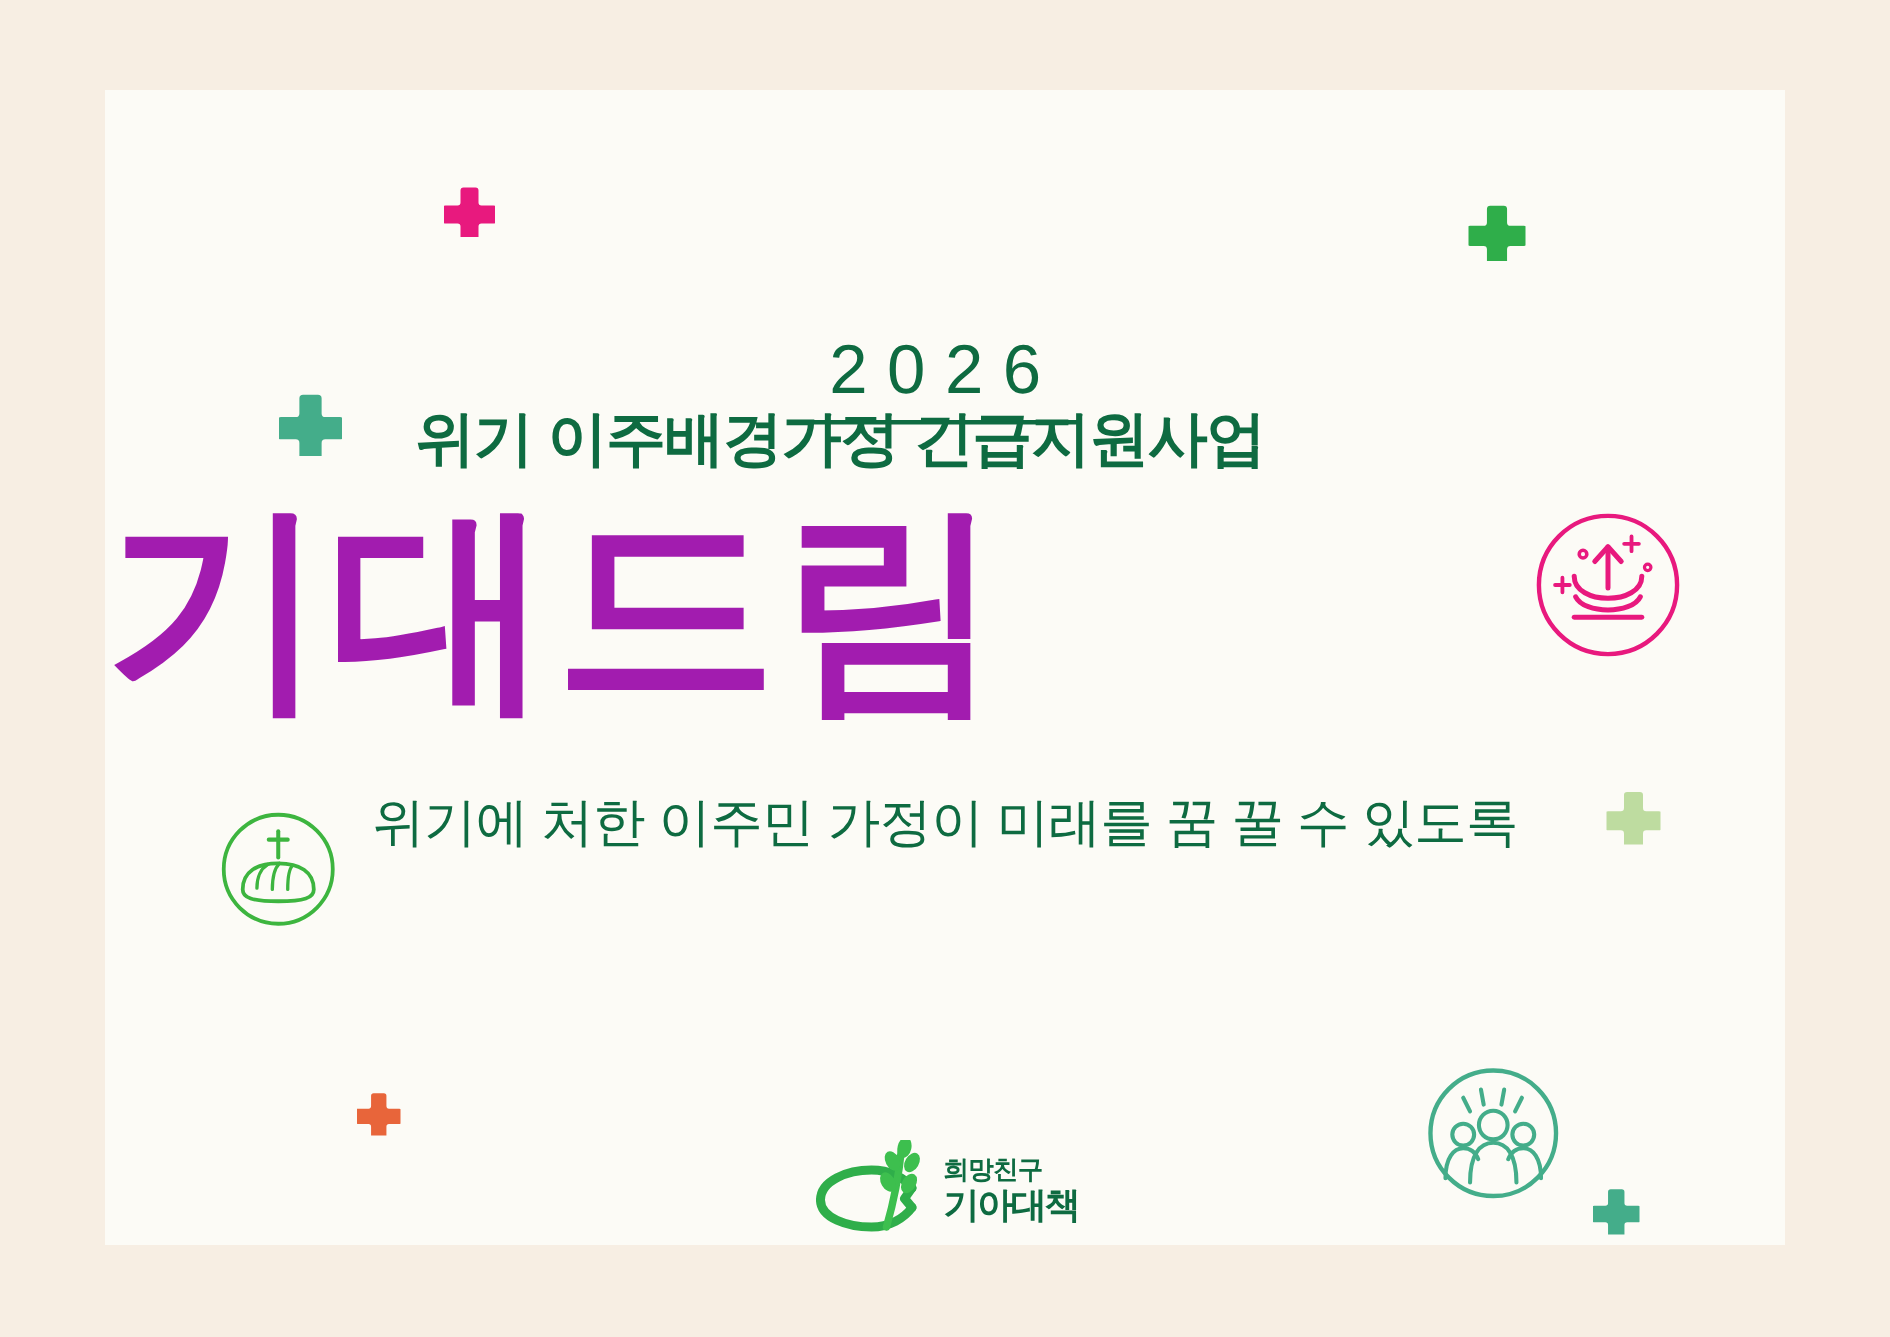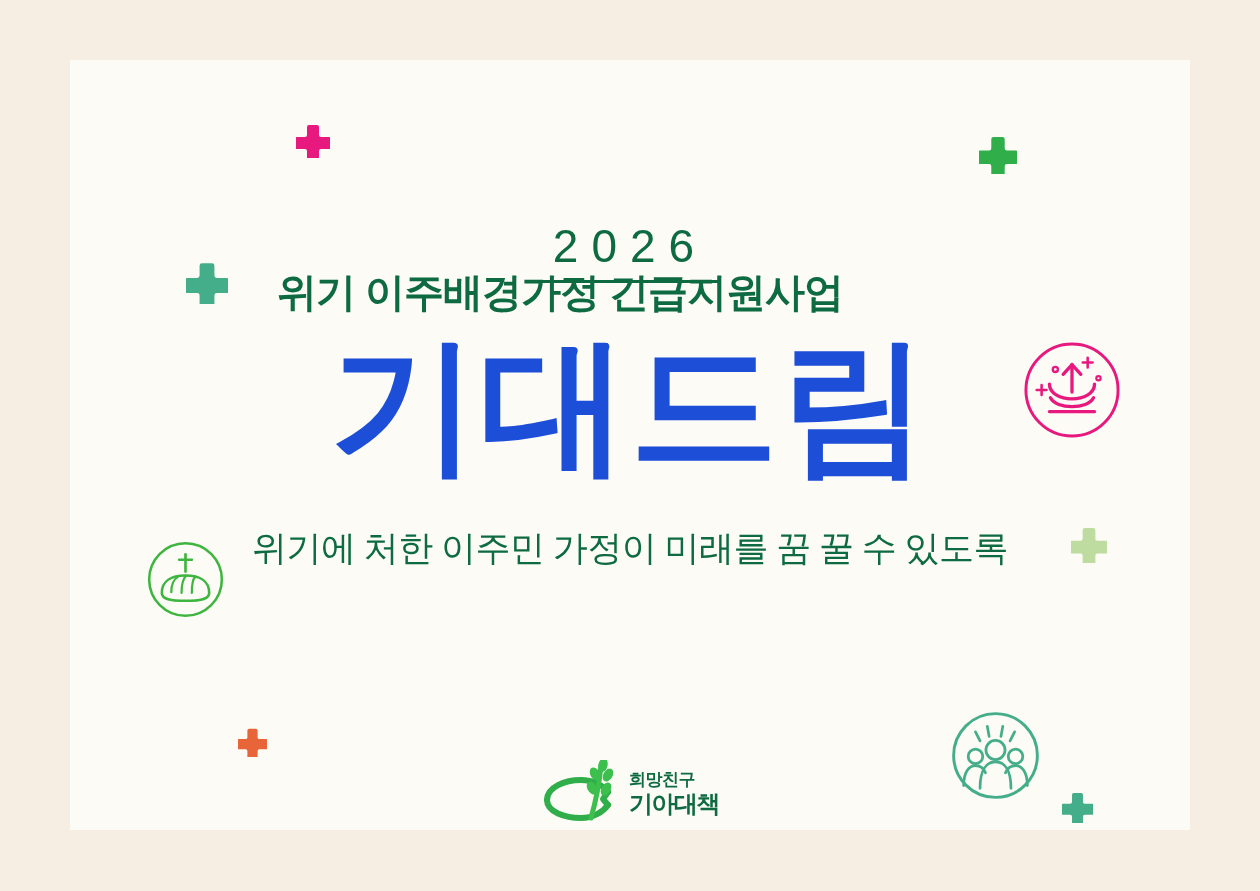--- a/index.html
+++ b/index.html
@@ -68,41 +68,41 @@
     font-weight: 700;
     color: #0E6B41;
     letter-spacing: -1px;
   }
 
   .maintitle {
     position: absolute;
     left: 0;
     top: 262px;
     width: 1120px;
-    text-align: center;
+    text-align: left;
     font-size: 148px;
     font-weight: 700;
-    color: #1d4ed8;
+    color: #a21caf;
     letter-spacing: 2px;
     line-height: 1.12;
   }
 
   .desc {
     position: absolute;
     left: 0;
     top: 462px;
     width: 1120px;
     text-align: center;
     font-size: 35px;
     font-weight: 400;
     color: #0E6B41;
     line-height: 1.52;
     letter-spacing: -0.5px;
   }
-  .desc-line { display: block; font-family: Liberation Serif, serif; }
+  .desc-line { display: block; }
 
   
   .logo {
     position: absolute;
     left: 0;
     top: 700px;
     width: 1120px;
     display: flex;
     justify-content: center;
     align-items: center;

